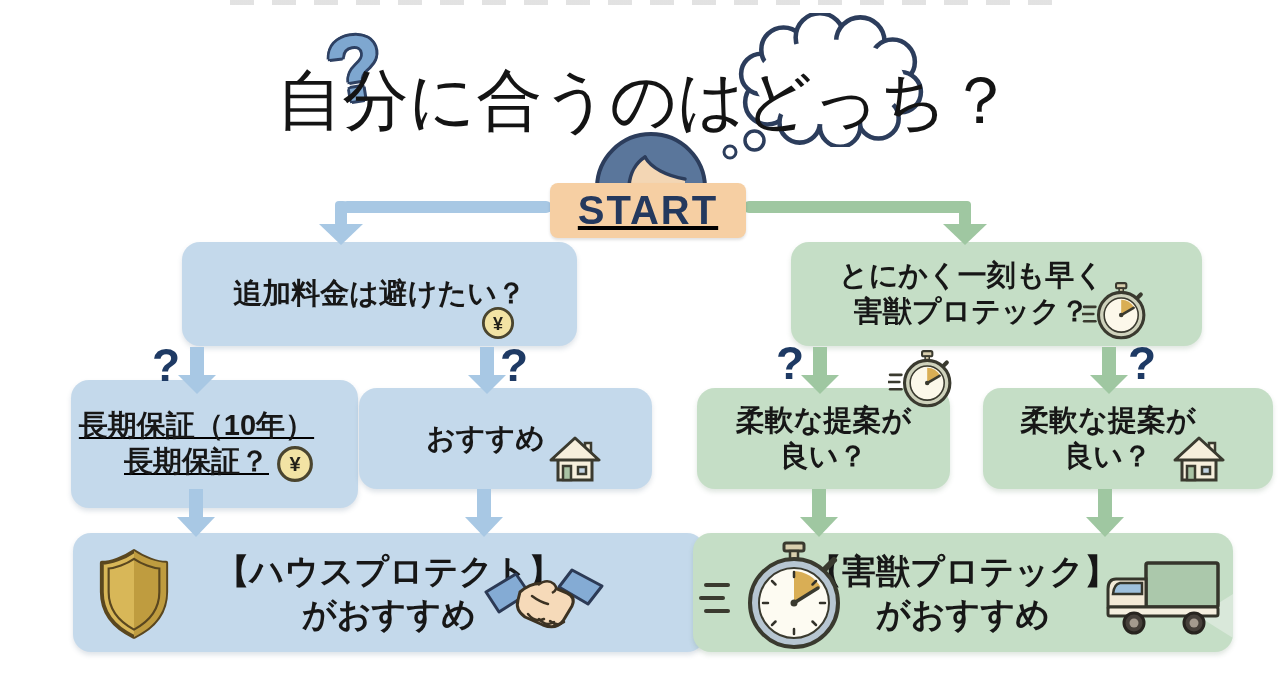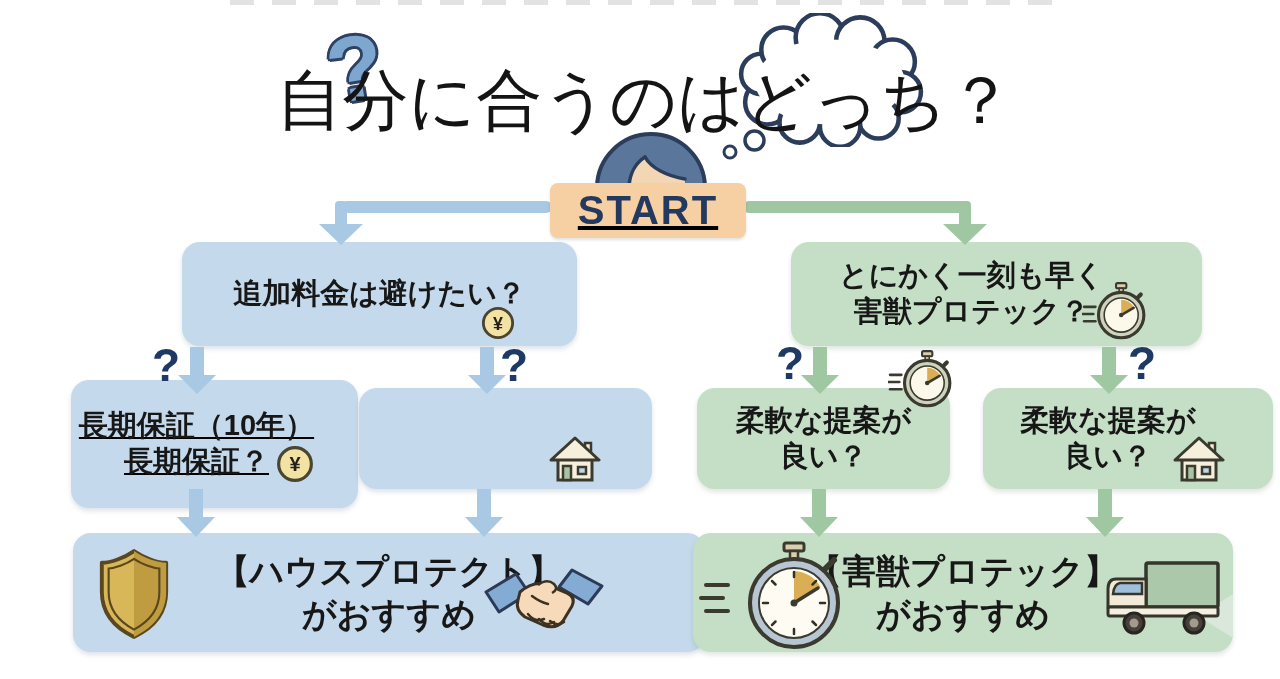--- a/index.html
+++ b/index.html
@@ -131,20 +131,21 @@
   <div class="box blue" style="left:165px;top:242px;width:395px;height:104px;margin-left:17px;">
     <div class="line q-size">追加料金は避けたい？</div>
   </div>
 
   <div class="box blue pr36" style="left:71px;top:380px;width:251px;height:128px;text-decoration:underline;">
     <div class="line q-size">長期保証（10年）</div>
     <div class="line q-size">長期保証？</div>
   </div>
 
   <div class="box blue pr40" style="left:359px;top:388px;width:253px;height:101px;">
+    <div class="line q-size">おすすめ</div>
   </div>
 
   <div class="box blue" style="left:73px;top:533px;width:632px;height:119px;text-align:center;">
     <div class="line r-size">【ハウスプロテクト】</div>
     <div class="line r-size">がおすすめ</div>
   </div>
 
   <div class="box green pr50" style="left:791px;top:242px;width:361px;height:104px;">
     <div class="line q-size">とにかく一刻も早く</div>
     <div class="line q-size">害獣プロテック？</div>

